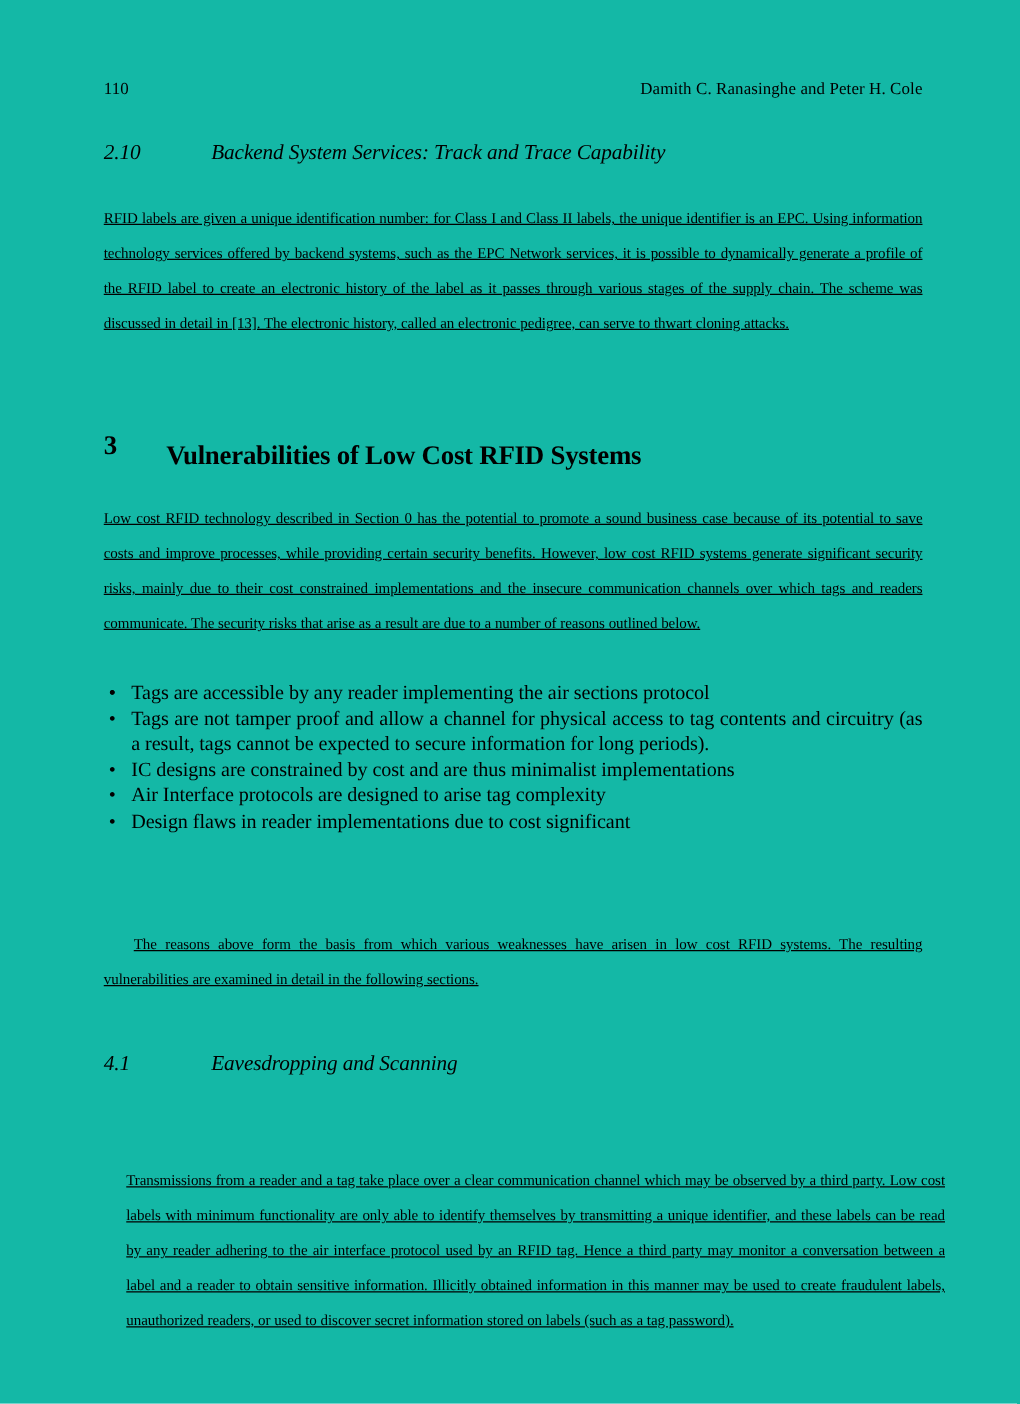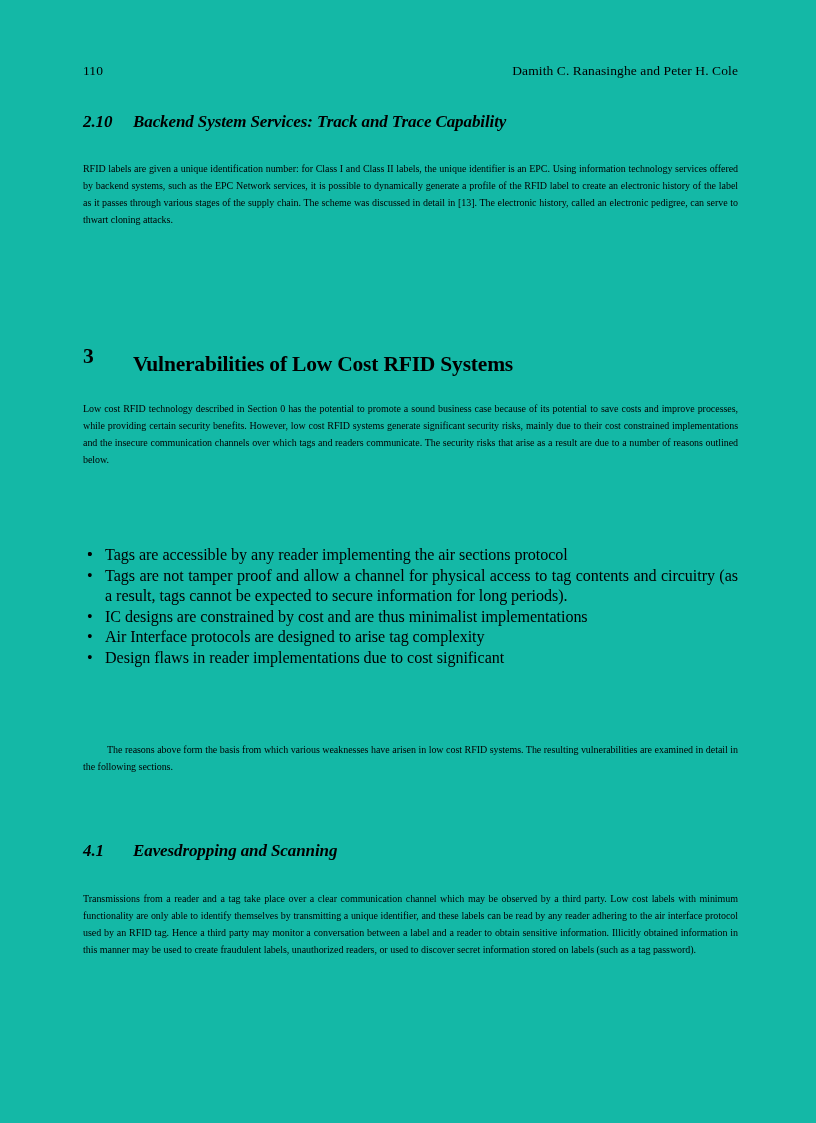--- a/index.html
+++ b/index.html
@@ -43,51 +43,53 @@
     justify-content: space-between;
     font-size: 13.5px;
     line-height: 18px;
     letter-spacing: 0.1px;
   }
   .runhead .folio { white-space: nowrap; }
   .runhead .authors { white-space: nowrap; }
 
   
   .h-sub {           
-    font-weight: bold;
+    font-weight: normal;
     font-style: italic;
     font-size: 17px;
     line-height: 22px;
     letter-spacing: -0.1px;
     display: flex;
+    gap: 36px;
   }
   .h-sub .num  { width: 50px; flex: 0 0 50px; }
   .h-sub .ttl  { flex: 1 1 auto; }
 
   .h-main {          
     font-weight: bold;
     font-style: normal;
     font-size: 21.5px;
     line-height: 27px;
     letter-spacing: -0.2px;
     display: flex;
   }
   .h-main .num { width: 50px; flex: 0 0 50px; }
   .h-main .ttl { flex: 1 1 auto; margin-top: 8px; }
 
   
   p.body {
     margin: 0;
-    font-size: 10px;
-    line-height: 17px;
+    font-size: 12px;
+    line-height: 28px;
     text-align: justify;
     text-justify: inter-word;
     letter-spacing: -0.05px;
     word-spacing: 0.1px;
     hyphens: none;
+    text-decoration: underline;
   }
   p.body.indent { text-indent: 24px; }
 
   
   ul.bullets {
     margin: 0;
     padding: 0;
     list-style: none;
   }
   ul.bullets li {
@@ -112,21 +114,21 @@
 
   
   .blk { position: absolute; left: 0; width: 655px; }
   #blk-h210      { top: 111px; }
   #blk-p1        { top: 160px; }
   #blk-h3        { top: 343px; }
   #blk-p2        { top: 400px; }
   #blk-list      { top: 545px; }
   #blk-p3        { top: 741px; }
   #blk-h31       { top: 840px; }
-  #blk-p4        { top: 890px; }
+  #blk-p4        { top: 930px; margin-left: 18px; }
 </style>
 </head>
 <body>
 
 <div class="page">
   <div class="content">
 
     <div class="runhead">
       <span class="folio">110</span>
       <span class="authors">Damith C. Ranasinghe and Peter H. Cole</span>

